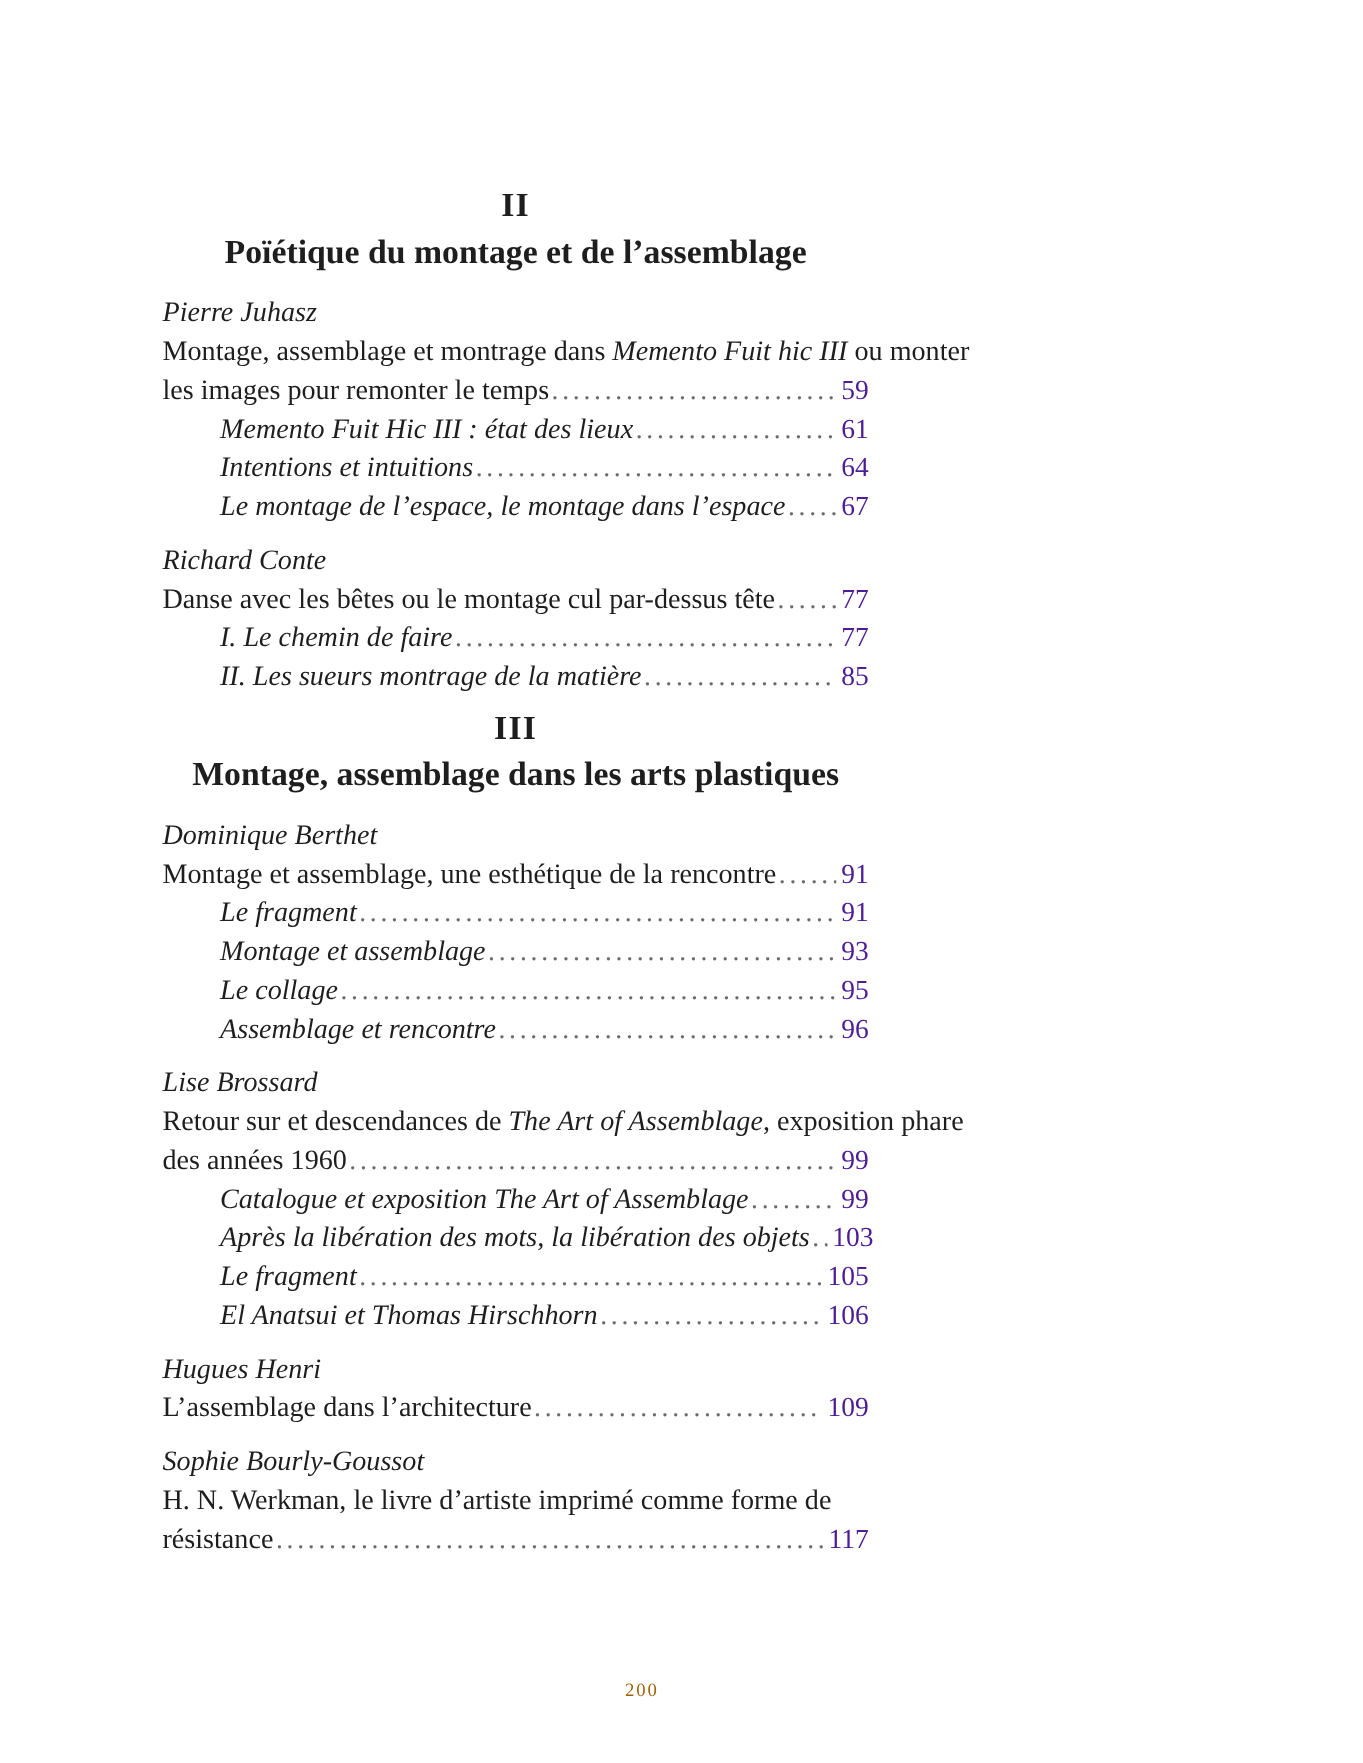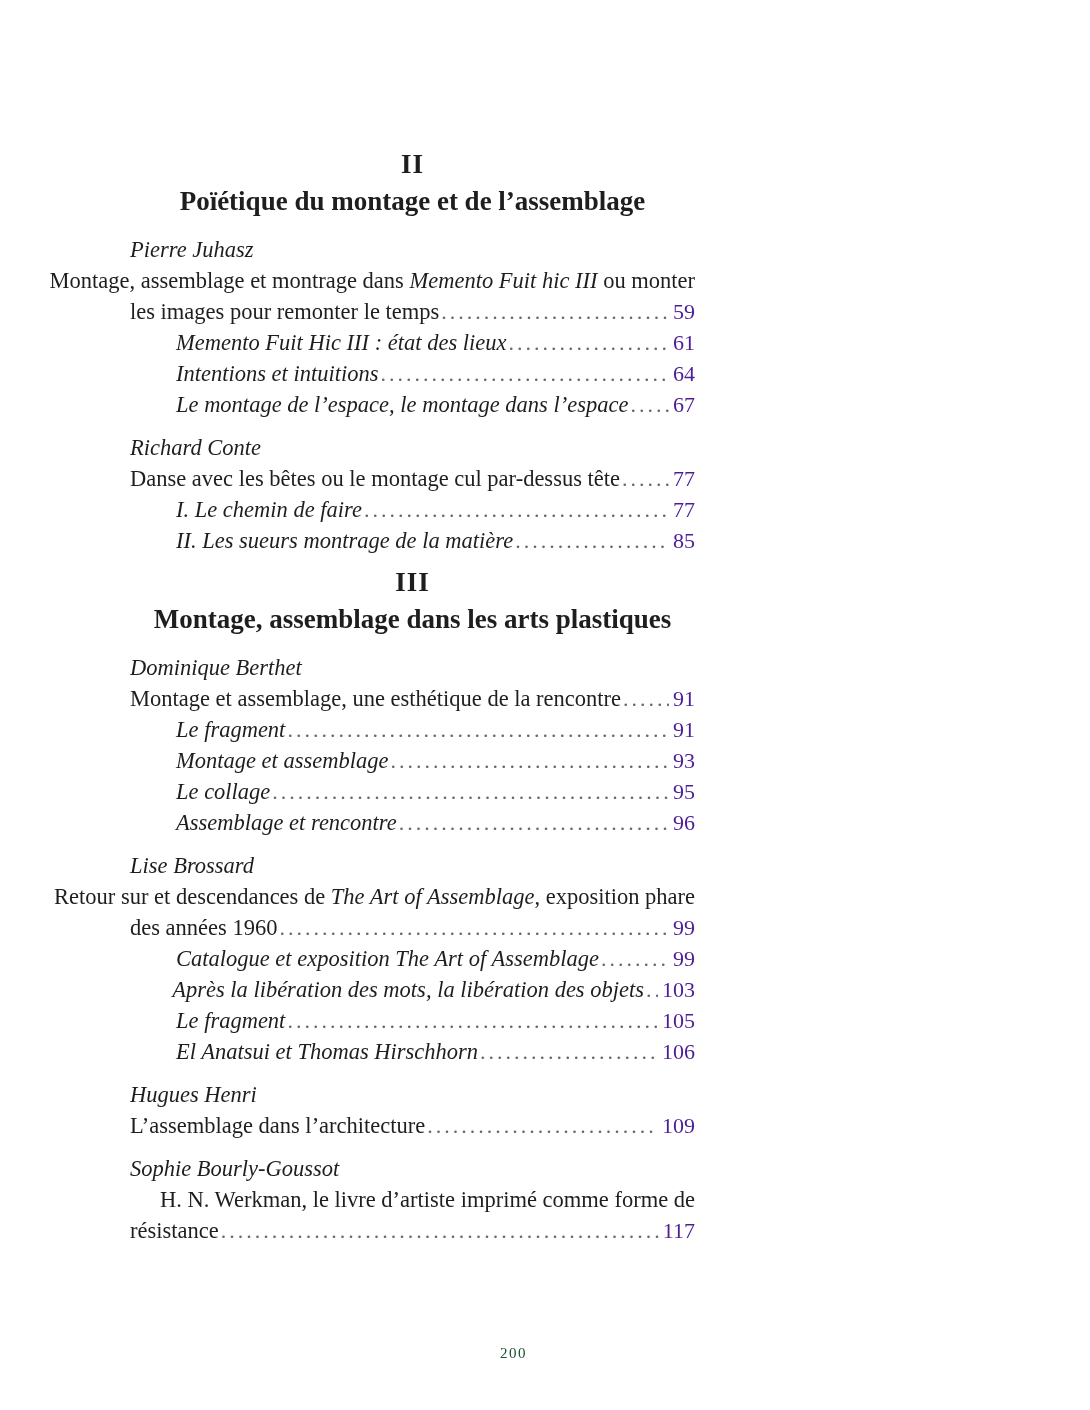--- a/index.html
+++ b/index.html
@@ -28,21 +28,21 @@
   .sec-title {
     text-align: center;
     font-weight: bold;
     font-size: 27px;
     line-height: 38px;
     margin-bottom: 14px;
   }
   .sec--iii { margin-top: 8px; }
   .group { margin-top: 12px; }
   .author { font-style: italic; }
-  .line { display: flex; justify-content: flex-end; }
+  .line { display: flex; }
   .line .t { white-space: nowrap; flex: 0 1 auto; }
   .sub { padding-left: 46px; }
   .sub .t { font-style: italic; }
   .leader {
     flex: 1 1 auto;
     overflow: hidden;
     min-width: 12px;
     margin: 0 4px 0 2px;
   }
   .leader::after {
@@ -61,21 +61,21 @@
   }
   .folio {
     position: absolute;
     top: 1344px;
     left: 130px;
     width: 767px;
     text-align: center;
     font-size: 15px;
     line-height: 18px;
     letter-spacing: 1.5px;
-    color: #14532d;
+    color: #a16207;
   }
 </style>
 </head>
 <body>
 
 <div class="page">
 
   <div class="section">
     <div class="sec-num">II</div>
     <div class="sec-title">Poïétique du montage et de l’assemblage</div>

